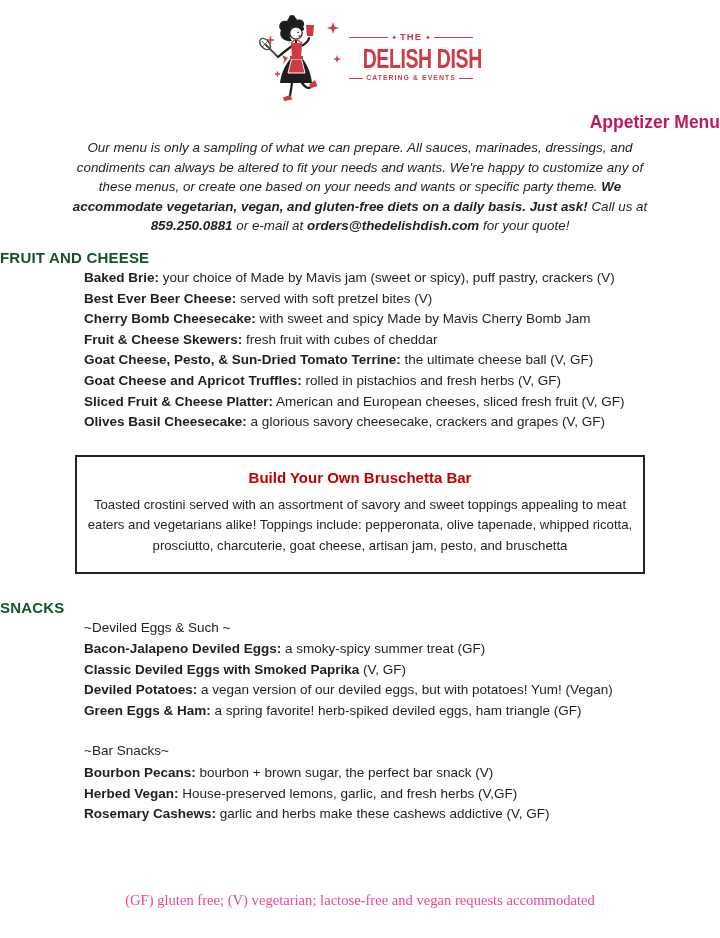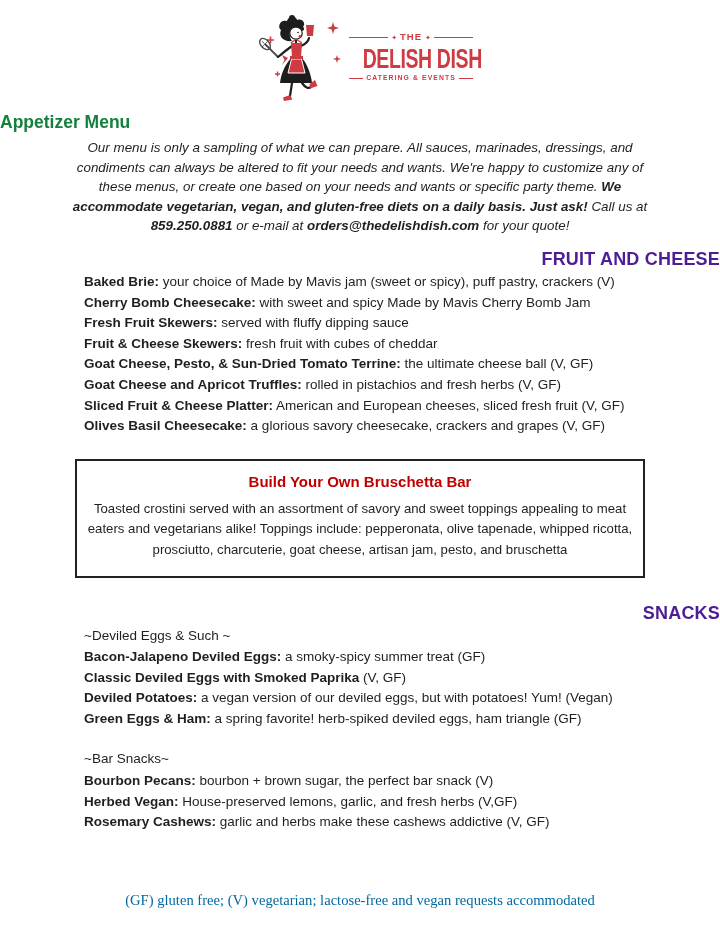--- a/index.html
+++ b/index.html
@@ -14,45 +14,45 @@
   .logo-text { width:124px; color:#CF3B43; margin-left:-2px; }
   .logo-row { display:flex; align-items:center; gap:3px; }
   .logo-rule { flex:1; border-top:1.6px solid #CF3B43; height:0; }
   .logo-the { font-size:9.5px; font-weight:bold; letter-spacing:1px; line-height:1; }
   .logo-diamond { font-size:7px; line-height:1; }
   .logo-name { font-size:25px; font-weight:bold; white-space:nowrap; text-align:center;
                letter-spacing:-0.5px; transform:scale(0.78,1.08); transform-origin:center; margin:2px 0; }
   .logo-tagline { font-size:6.8px; font-weight:bold; letter-spacing:1.1px; white-space:nowrap; line-height:1; }
 
   
-  .page-title { margin:11px 0 0; font-size:17.5px; font-weight:bold; text-align:left; color:#15803d; }
+  .page-title { margin:11px 0 0; font-size:17.5px; font-weight:bold; text-align:right; color:#be185d; }
   .intro { width:600px; margin:5px auto 0; font-style:italic; font-size:13.4px;
            line-height:19.6px; text-align:center; }
   .intro b { font-weight:bold; }
-  .red-heading { margin:13px 0 2px; text-align:right; color:#4c1d95;
-                 font-size:18px; font-weight:bold; letter-spacing:0.2px; }
+  .red-heading { margin:13px 0 2px; text-align:left; color:#14532d;
+                 font-size:15px; font-weight:bold; letter-spacing:0.2px; }
 
   
   .items { margin:1px 0 0 84px; width:600px; }
   .item { margin:0; font-size:13.5px; line-height:20.6px; white-space:nowrap; }
   .item b { font-weight:bold; }
   .sub-label { margin:0 0 0 84px; font-size:13.5px; line-height:20.6px; }
   .gap-above { margin-top:20px; }
 
   
   .brus-box { width:550px; border:2px solid #222222; margin:22px auto 0;
               padding:9px 8px 15px; text-align:center; }
   .brus-heading { margin:3px 0 0; color:#C00000; font-size:15px; font-weight:bold; }
   .brus-body { margin:9px auto 0; font-size:13.2px; line-height:20.6px; }
 
   .snacks-heading { margin-top:25px; }
 
   
   .footer { position:absolute; top:884px; left:0; right:0; text-align:center;
-            font-family:"Liberation Serif", serif; font-size:14.6px; color:#0369a1; }
+            font-family:"Liberation Serif", serif; font-size:14.6px; color:#ec4899; }
 </style>
 </head>
 <body>
 
 <div class="page">
 
   <header class="logo">
     <svg width="104" height="88" viewBox="0 0 104 88" aria-hidden="true">
 
       <polygon fill="#CF3B43" points="86,9 87.4,13.6 92,15 87.4,16.4 86,21 84.6,16.4 80,15 84.6,13.6"></polygon>
@@ -111,22 +111,22 @@
     </div>
   </header>
 
   <h1 class="page-title">Appetizer Menu</h1>
 
   <p class="intro"><span>Our menu is only a sampling of what we can prepare. All sauces, marinades, dressings, and condiments can always be altered to fit your needs and wants. We're happy to customize any of these menus, or create one based on your needs and wants or specific party theme. </span><b>We accommodate vegetarian, vegan, and gluten-free diets on a daily basis. Just ask! </b><span>Call us at </span><b>859.250.0881</b><span> or e-mail at </span><b>orders@thedelishdish.com</b><span> for your quote!</span></p>
 
   <h2 class="red-heading">FRUIT AND CHEESE</h2>
   <div class="items">
     <p class="item"><b>Baked Brie:</b><span> your choice of Made by Mavis jam (sweet or spicy), puff pastry, crackers (V)</span></p>
+    <p class="item"><b>Best Ever Beer Cheese:</b><span> served with soft pretzel bites (V)</span></p>
     <p class="item"><b>Cherry Bomb Cheesecake:</b><span> with sweet and spicy Made by Mavis Cherry Bomb Jam</span></p>
-    <p class="item"><b>Fresh Fruit Skewers:</b><span> served with fluffy dipping sauce</span></p>
     <p class="item"><b>Fruit &amp; Cheese Skewers:</b><span> fresh fruit with cubes of cheddar</span></p>
     <p class="item"><b>Goat Cheese, Pesto, &amp; Sun-Dried Tomato Terrine:</b><span> the ultimate cheese ball (V, GF)</span></p>
     <p class="item"><b>Goat Cheese and Apricot Truffles:</b><span> rolled in pistachios and fresh herbs (V, GF)</span></p>
     <p class="item"><b>Sliced Fruit &amp; Cheese Platter:</b><span> American and European cheeses, sliced fresh fruit (V, GF)</span></p>
     <p class="item"><b>Olives Basil Cheesecake:</b><span> a glorious savory cheesecake, crackers and grapes (V, GF)</span></p>
   </div>
 
   <section class="brus-box">
     <h3 class="brus-heading">Build Your Own Bruschetta Bar</h3>
     <p class="brus-body">Toasted crostini served with an assortment of savory and sweet toppings appealing to meat eaters and vegetarians alike! Toppings include: pepperonata, olive tapenade, whipped ricotta, prosciutto, charcuterie, goat cheese, artisan jam, pesto, and bruschetta</p>

